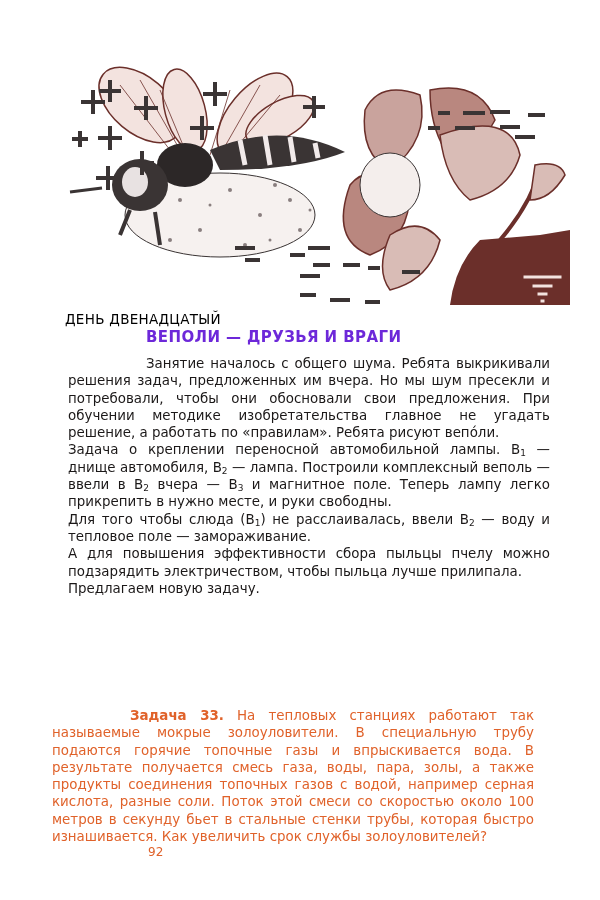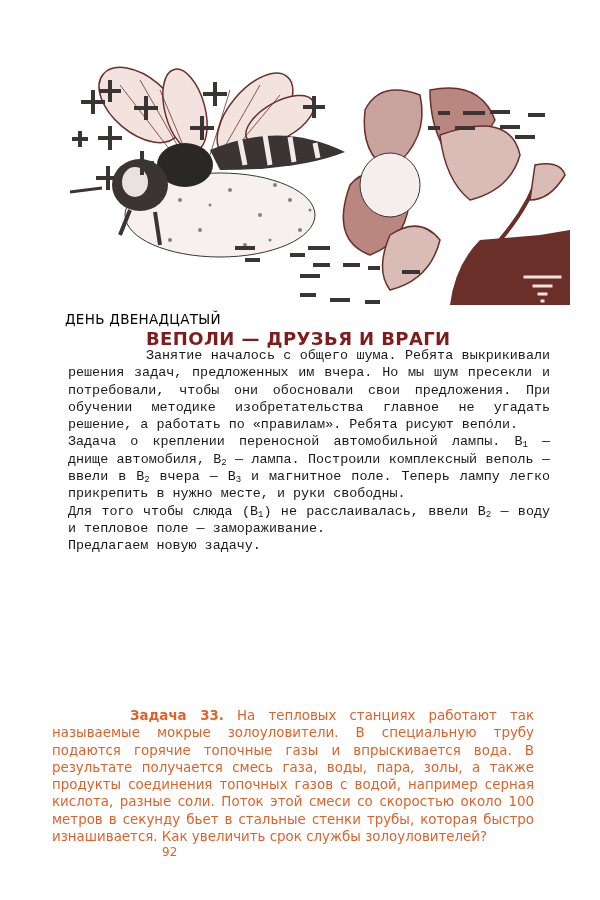--- a/index.html
+++ b/index.html
@@ -1,31 +1,31 @@
 <!DOCTYPE html>
 <html><head>
 <meta charset="utf-8">
 <style>
   html, body { margin: 0; padding: 0; background: #ffffff; }
   body { width: 600px; height: 900px; position: relative; overflow: hidden;
          font-family: "DejaVu Sans", "Liberation Sans", sans-serif; color: #1d1a1a; }
   .illustration { position: absolute; left: 60px; top: 40px; width: 520px; height: 270px; }
   .chapter-label { position: absolute; left: 65px; top: 311px; font-size: 13.5px;
                    color: #000000; letter-spacing: 0.3px; }
-  .chapter-title { position: absolute; left: 146px; top: 328px; font-size: 18px;
-                   font-weight: bold; color: #7f1d1d; letter-spacing: 0.4px; }
-  .body-text { position: absolute; left: 68px; top: 347px; width: 482px; font-size: 13.4px;
-               line-height: 17.3px; color: #1b1818; font-family: Liberation Mono, monospace; }
+  .chapter-title { position: absolute; left: 146px; top: 328px; font-size: 15px;
+                   font-weight: bold; color: #6d28d9; letter-spacing: 0.4px; }
+  .body-text { position: absolute; left: 68px; top: 355px; width: 482px; font-size: 13.4px;
+               line-height: 17.3px; color: #1b1818; }
   .body-text p { margin: 0; text-align: justify; text-align-last: left; }
   .body-text p.indent { text-indent: 78px; }
   .task { position: absolute; left: 52px; top: 707px; width: 482px; font-size: 13.4px;
           line-height: 17.3px; color: #e0622a; }
   .task p { margin: 0; text-align: justify; text-indent: 78px; }
   .task .task-num { font-weight: bold; }
-  .page-number { position: absolute; left: 162px; top: 845px; font-size: 12px; color: #e0622a; }
+  .page-number { position: absolute; left: 148px; top: 845px; font-size: 12px; color: #e0622a; }
   sub { font-size: 9px; vertical-align: -2px; line-height: 0; }
 </style>
 </head>
 <body>
 
 <div class="illustration">
   <svg width="520" height="270" viewBox="0 0 520 270" xmlns="http://www.w3.org/2000/svg">
 
     <g fill="#f3e3df" stroke="#6b2f2a" stroke-width="1.5">
       <ellipse cx="80" cy="65" rx="48" ry="28" transform="rotate(40 80 65)"></ellipse>
@@ -117,20 +117,21 @@
   </svg>
 </div>
 
 <div class="chapter-label">ДЕНЬ ДВЕНАДЦАТЫЙ</div>
 <div class="chapter-title">ВЕПОЛИ — ДРУЗЬЯ И ВРАГИ</div>
 
 <div class="body-text">
   <p class="indent">Занятие началось с общего шума. Ребята выкрикивали решения задач, предложенных им вчера. Но мы шум пресекли и потребовали, чтобы они обосновали свои предложения. При обучении методике изобретательства главное не угадать решение, а работать по «правилам». Ребята рисуют вепóли.</p>
   <p><span>Задача о креплении переносной автомобильной лампы. В</span><sub>1</sub><span> — днище автомобиля, В</span><sub>2</sub><span> — лампа. Построили комплексный веполь — ввели в В</span><sub>2</sub><span> вчера — В</span><sub>3</sub><span> и магнитное поле. Теперь лампу легко прикрепить в нужно месте, и руки свободны.</span></p>
   <p><span>Для того чтобы слюда (В</span><sub>1</sub><span>) не расслаивалась, ввели В</span><sub>2</sub><span> — воду и тепловое поле — замораживание.</span></p>
+  <p>А для повышения эффективности сбора пыльцы пчелу можно подзарядить электричеством, чтобы пыльца лучше прилипала.</p>
   <p>Предлагаем новую задачу.</p>
 </div>
 
 <div class="task">
   <p><span class="task-num">Задача 33.</span><span> На тепловых станциях работают так называемые мокрые золоуловители. В специальную трубу подаются горячие топочные газы и впрыскивается вода. В результате получается смесь газа, воды, пара, золы, а также продукты соединения топочных газов с водой, например серная кислота, разные соли. Поток этой смеси со скоростью около 100 метров в секунду бьет в стальные стенки трубы, которая быстро изнашивается. Как увеличить срок службы золоуловителей?</span></p>
 </div>
 
 <div class="page-number">92</div>
 
 </body></html>

